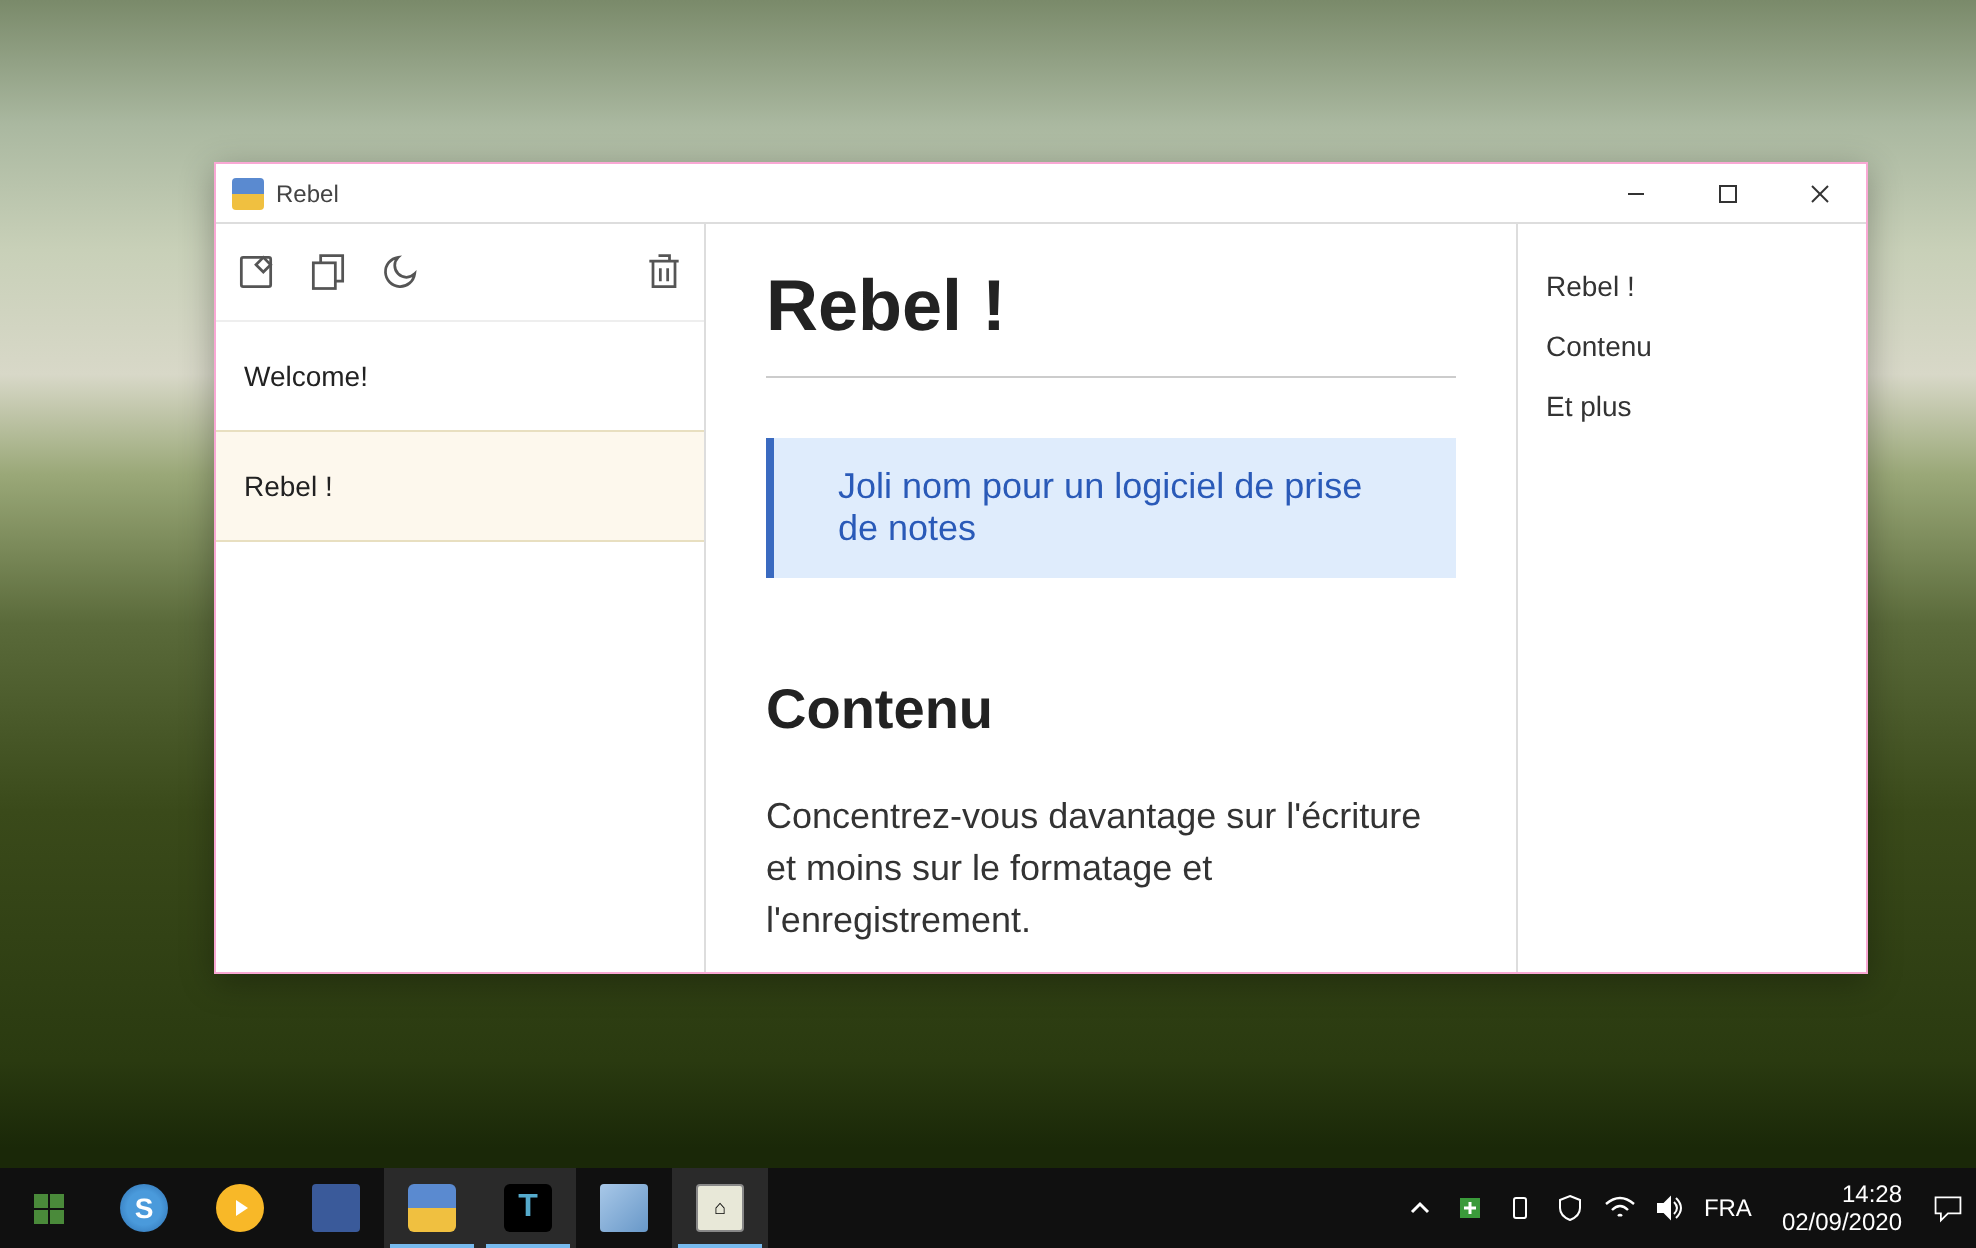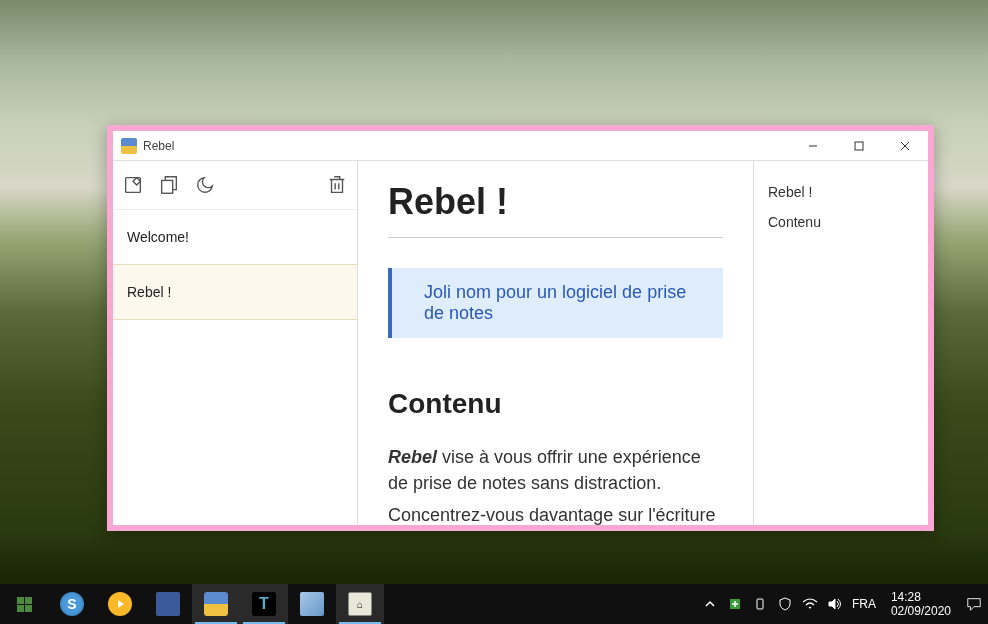--- a/index.html
+++ b/index.html
@@ -33,26 +33,25 @@
         #1a2808 92%);
       z-index: 0;
     }
     .app-window {
       position: absolute;
       top: 81px;
       left: 107px;
       width: 827px;
       height: 406px;
       background: #fff;
-      border: 6px solid #f9a8d4;
+      border: 1px solid #f9a8d4;
       box-shadow: 0 4px 16px rgba(0,0,0,0.3);
       z-index: 10;
       display: flex;
       flex-direction: column;
-      margin-top: 44px;
     }
     .titlebar {
       height: 30px;
       display: flex;
       align-items: center;
       background: #fff;
       border-bottom: 1px solid #ddd;
       padding-left: 8px;
     }
     .titlebar-icon {
@@ -255,21 +254,21 @@
     }
     .tray-icon {
       width: 16px;
       height: 16px;
       display: flex;
       align-items: center;
       justify-content: center;
       color: #fff;
     }
     .tray-datetime {
-      text-align: left;
+      text-align: right;
       font-size: 12px;
       line-height: 1.2;
       padding: 0 6px;
     }
     svg { display: block; }
   </style>
 </head>
 <body>
 
 <div class="desktop-bg"></div>
@@ -325,26 +324,26 @@
         </div>
       </div>
       <div class="note-item">Welcome!</div>
       <div class="note-item selected">Rebel !</div>
     </div>
     <div class="content">
       <h1>Rebel !</h1>
       <hr>
       <div class="blockquote">Joli nom pour un logiciel de prise de notes</div>
       <h2>Contenu</h2>
-      <p><em>Rebel</em><span> vise à vous offrir une expérience de prise de notes sans distraction.</span></p>
       <p>Concentrez-vous davantage sur l'écriture et moins sur le formatage et l'enregistrement.</p>
     </div>
     <div class="outline">
       <div class="outline-item">Rebel !</div>
       <div class="outline-item">Contenu</div>
+      <div class="outline-item">Et plus</div>
     </div>
   </div>
 </div>
 
 <div class="taskbar">
   <div class="taskbar-start">
     <div class="win-logo">
         <div></div>
         <div></div>
         <div></div>

